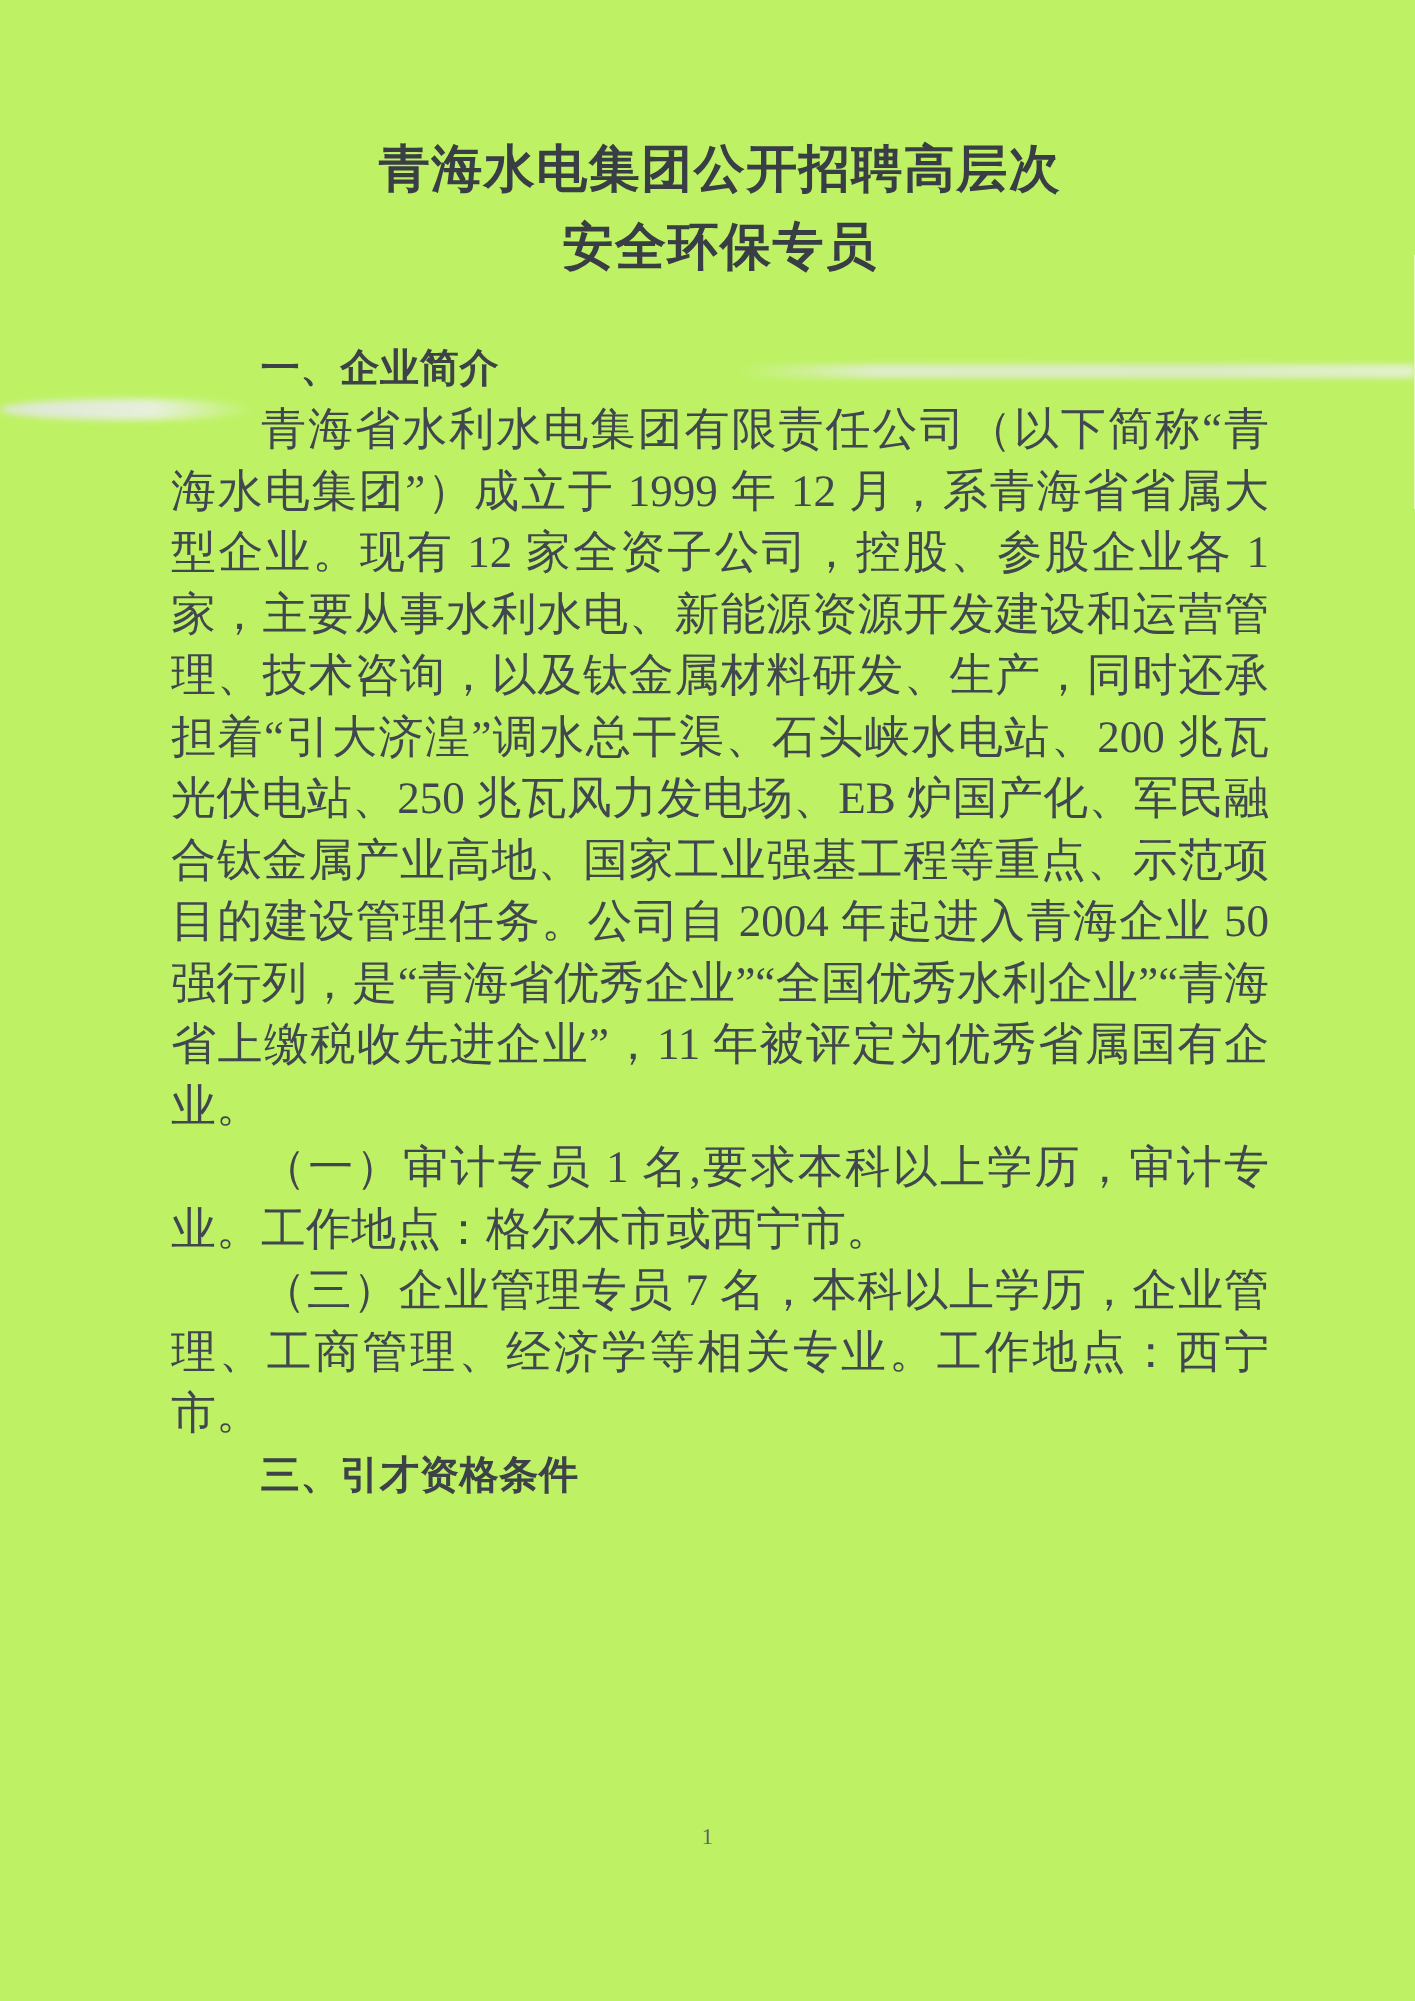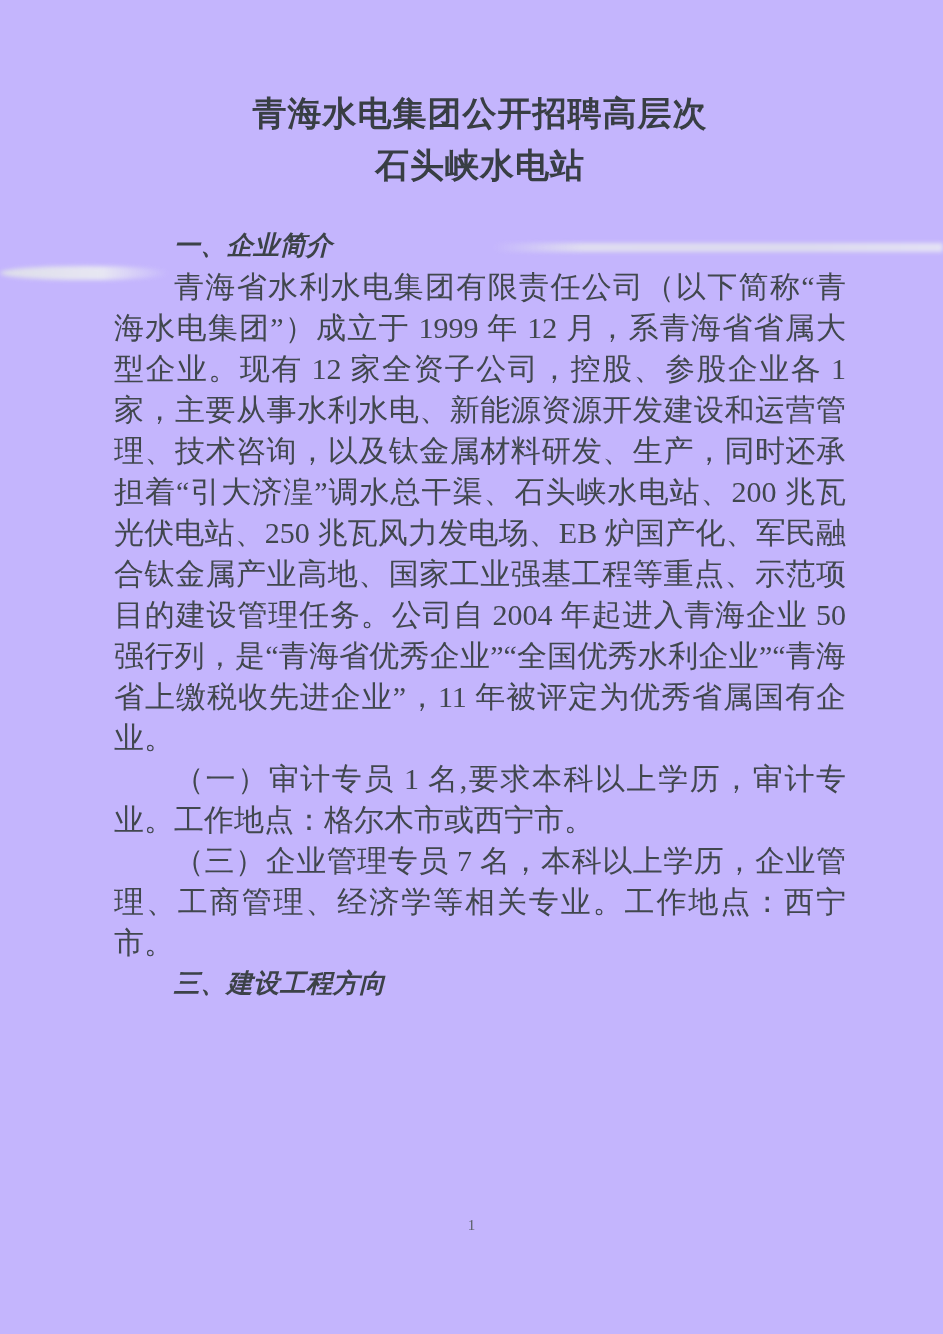--- a/index.html
+++ b/index.html
@@ -9,21 +9,21 @@
   }
   body {
     width: 943px;
     height: 1334px;
     font-family: "Liberation Serif", serif;
   }
   .sheet {
     position: relative;
     width: 943px;
     height: 1334px;
-    background: #c4b5fd;
+    background: #bef264;
     overflow: hidden;
     color: #41474e;
   }
   .content {
     position: absolute;
     left: 114px;
     top: 88px;
     width: 732px;
   }
   .doc-title {
@@ -39,21 +39,20 @@
   .title-line { display: block; }
   .sec-heading {
     margin: 0;
     font-family: "Liberation Sans", sans-serif;
     font-weight: 700;
     font-size: 26px;
     line-height: 41px;
     text-indent: 2.3em;
     color: #3c4248;
     letter-spacing: 0.5px;
-    font-style: italic;
   }
   .body-para {
     margin: 0;
     font-family: "Liberation Serif", serif;
     font-size: 30px;
     line-height: 41px;
     text-align: justify;
     text-indent: 2em;
     color: #41474e;
   }
@@ -97,33 +96,33 @@
 
 <div class="sheet">
 
   <div class="scan-streak streak-left"></div>
   <div class="scan-streak streak-right"></div>
 
   <div class="content">
 
     <h1 class="doc-title">
       <span class="title-line">青海水电集团公开招聘高层次</span>
-      <span class="title-line">石头峡水电站</span>
+      <span class="title-line">安全环保专员</span>
     </h1>
 
     <h2 class="sec-heading">一、企业简介</h2>
 
     <p class="body-para">青海省水利水电集团有限责任公司（以下简称“青海水电集团”）成立于 1999 年 12 月，系青海省省属大型企业。现有 12 家全资子公司，控股、参股企业各 1 家，主要从事水利水电、新能源资源开发建设和运营管理、技术咨询，以及钛金属材料研发、生产，同时还承担着“引大济湟”调水总干渠、石头峡水电站、200 兆瓦光伏电站、250 兆瓦风力发电场、EB 炉国产化、军民融合钛金属产业高地、国家工业强基工程等重点、示范项目的建设管理任务。公司自 2004 年起进入青海企业 50 强行列，是“青海省优秀企业”“全国优秀水利企业”“青海省上缴税收先进企业”，11 年被评定为优秀省属国有企业。</p>
 
 
     <p class="body-para">（一）审计专员 1 名,要求本科以上学历，审计专业。工作地点：格尔木市或西宁市。</p>
 
 
     <p class="body-para">（三）企业管理专员 7 名，本科以上学历，企业管理、工商管理、经济学等相关专业。工作地点：西宁市。</p>
 
 
-    <h2 class="sec-heading">三、建设工程方向</h2>
+    <h2 class="sec-heading">三、引才资格条件</h2>
 
   </div>
 
   <div class="page-number">1</div>
 
 </div>
 
 </body></html>

